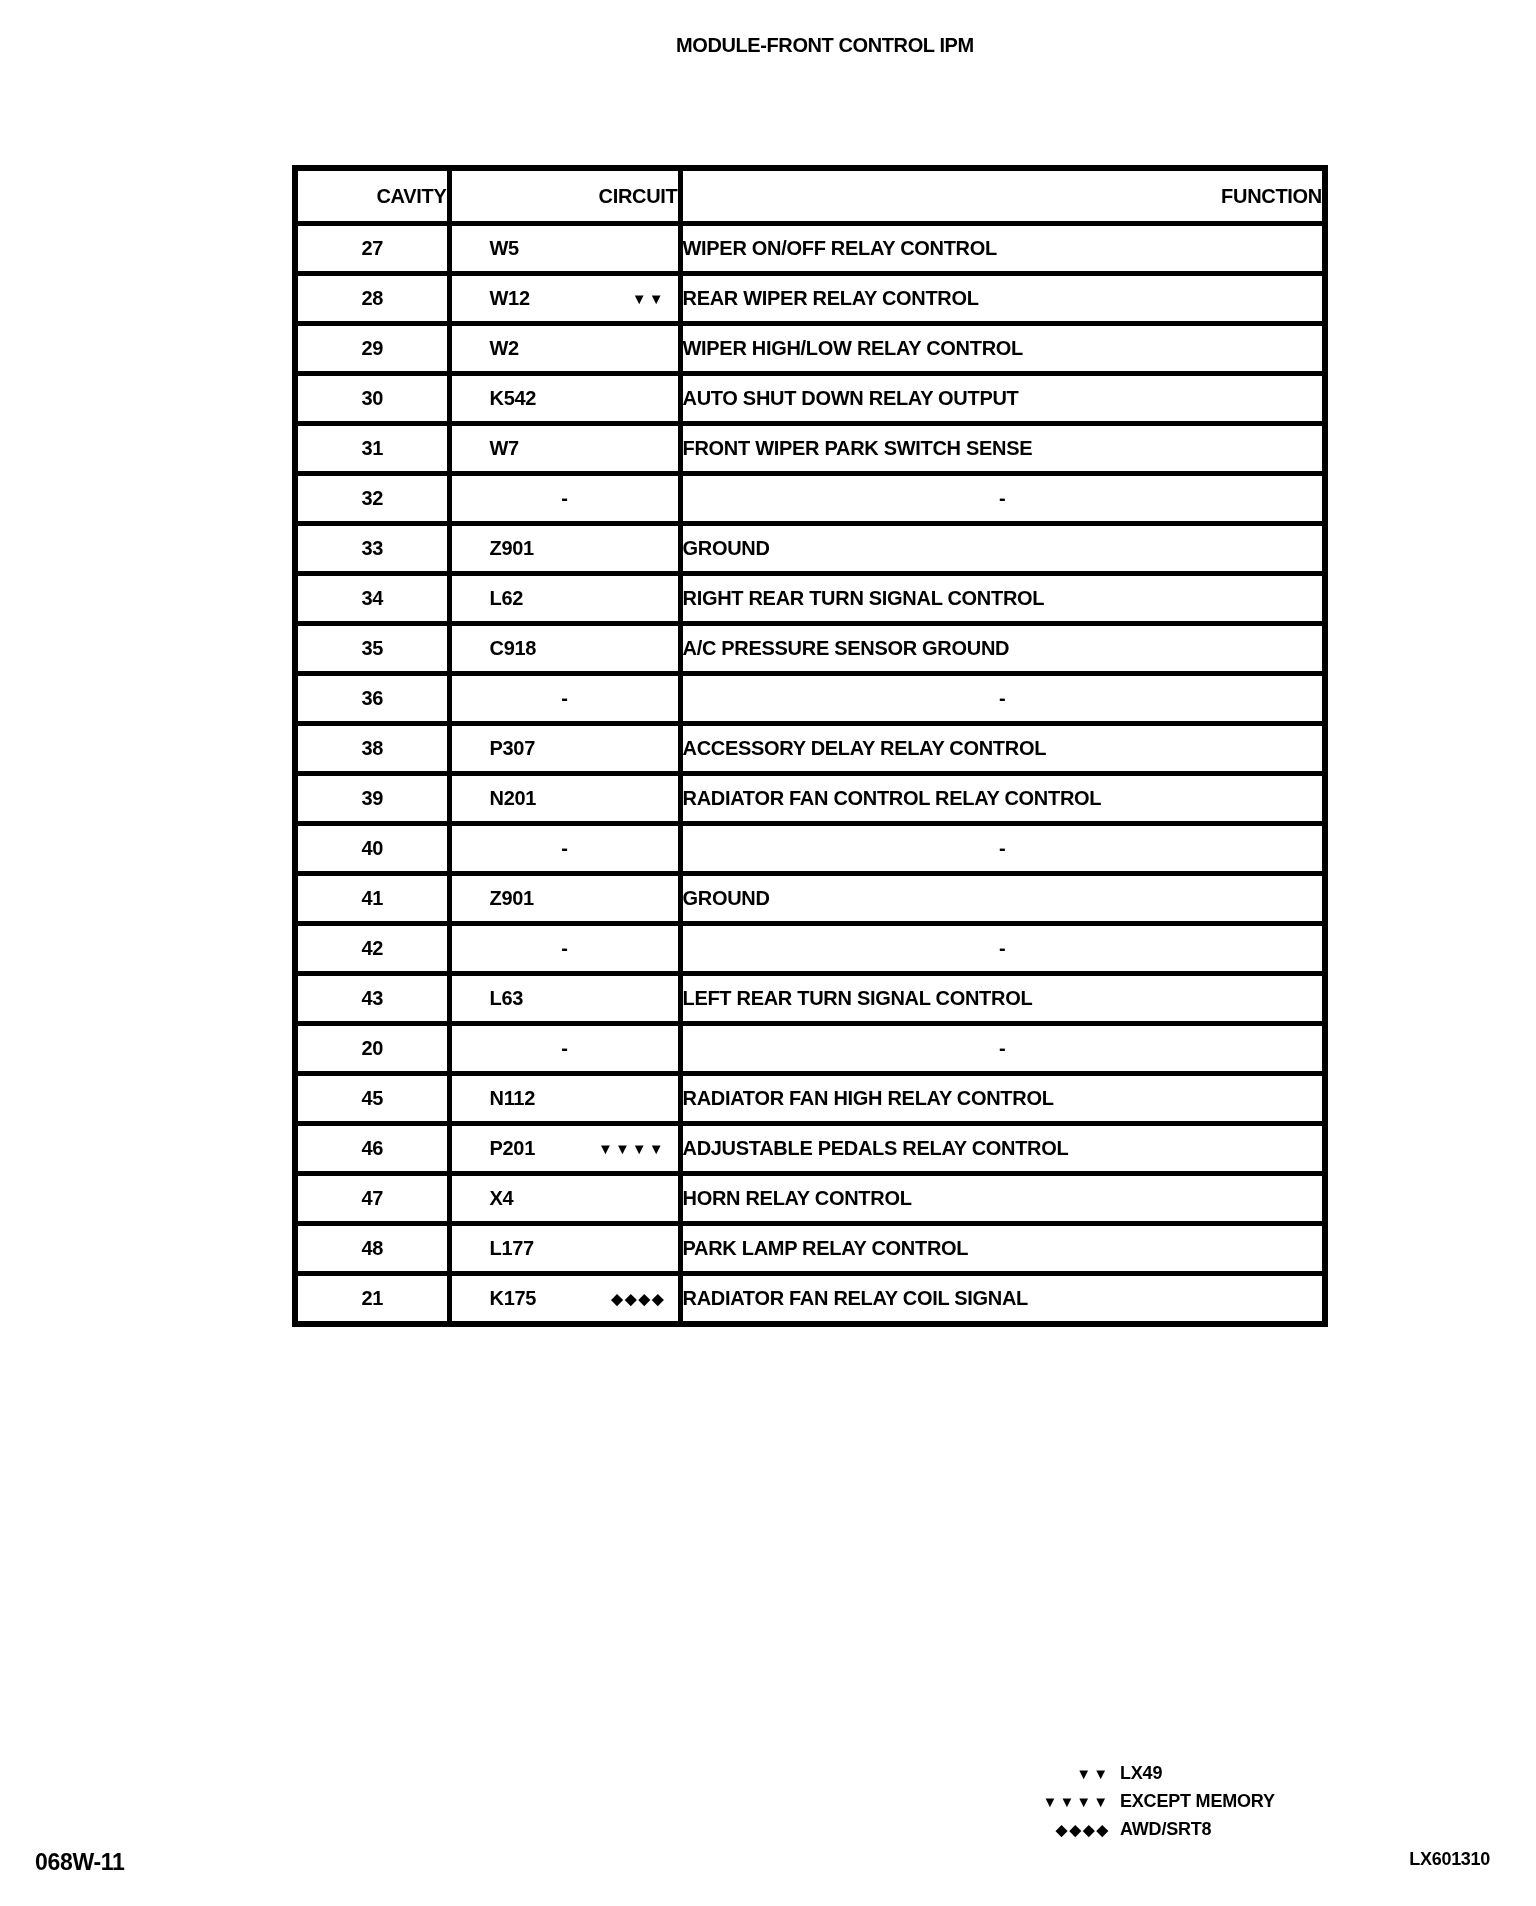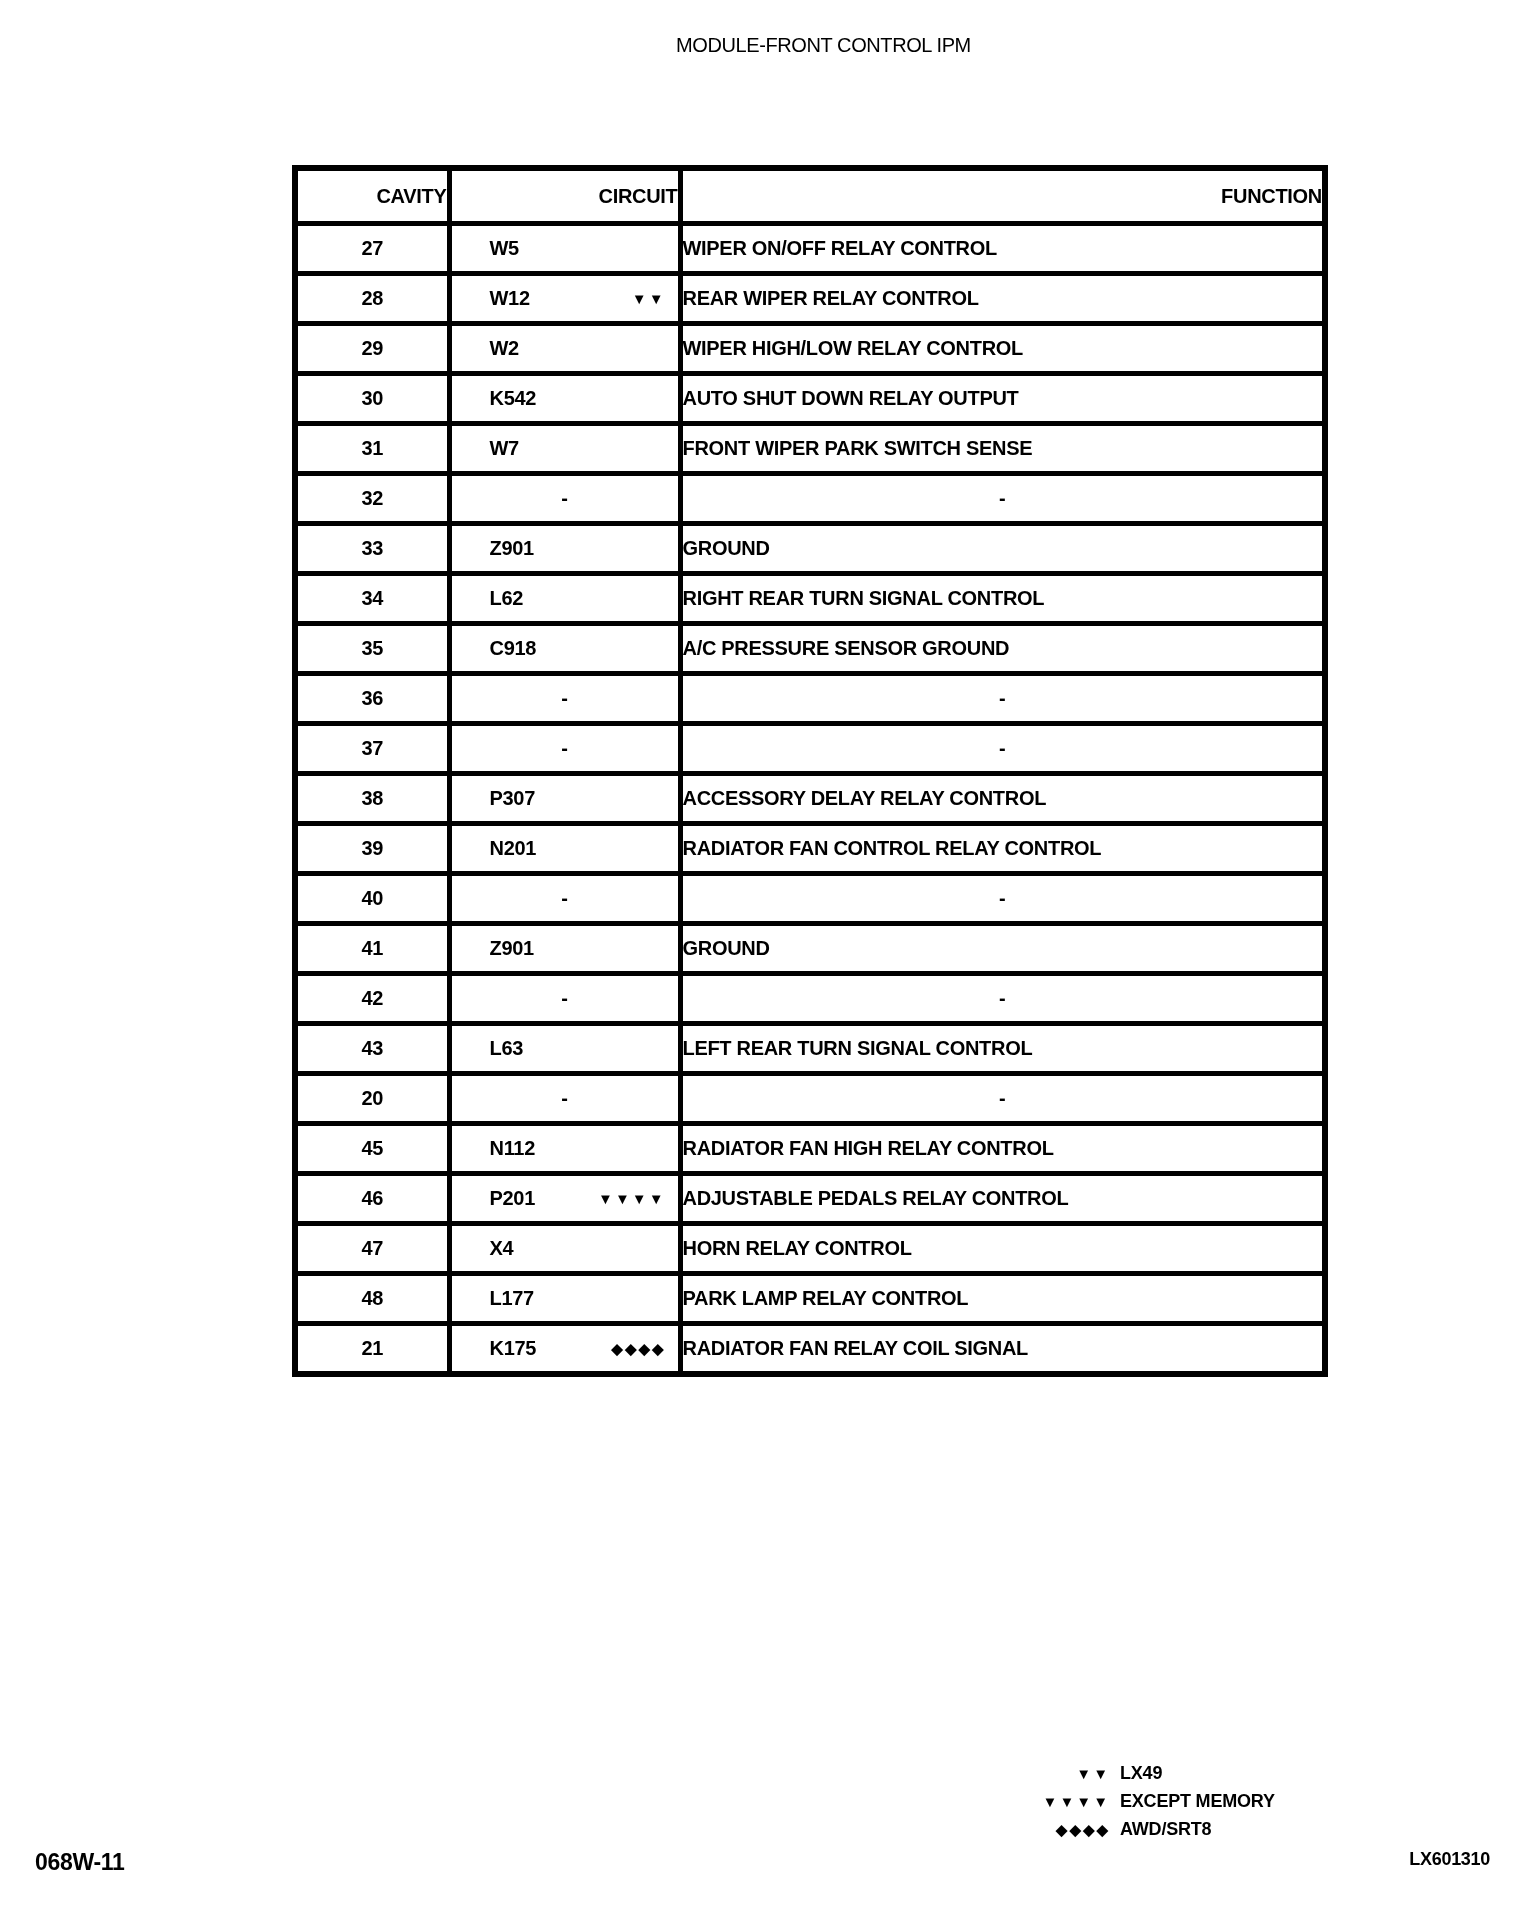--- a/index.html
+++ b/index.html
@@ -13,21 +13,21 @@
     height: 1906px;
     font-family: "Liberation Sans", sans-serif;
     color: #000;
     overflow: hidden;
   }
   .page-title {
     position: absolute;
     top: 34px;
     left: 676px;
     font-size: 20px;
-    font-weight: normal;
+    font-weight: bold;
     letter-spacing: -0.4px;
     white-space: nowrap;
   }
   table.pinout {
     position: absolute;
     left: 292px;
     top: 165px;
     width: 1030px;
     border-collapse: collapse;
     table-layout: fixed;
@@ -223,30 +223,20 @@
     <td class="c-cavity">36</td>
     <td class="c-circuit">
           <div class="circ-wrap dash">
             <span class="code">-</span>
             <span class="sym"></span>
           </div>
         </td>
     <td class="c-func dash">-</td>
   </tr>
   <tr>
-    <td class="c-cavity">37</td>
-    <td class="c-circuit">
-          <div class="circ-wrap dash">
-            <span class="code">-</span>
-            <span class="sym"></span>
-          </div>
-        </td>
-    <td class="c-func dash">-</td>
-  </tr>
-  <tr>
     <td class="c-cavity">38</td>
     <td class="c-circuit">
           <div class="circ-wrap">
             <span class="code">P307</span>
             <span class="sym"></span>
           </div>
         </td>
     <td class="c-func">ACCESSORY DELAY RELAY CONTROL</td>
   </tr>
   <tr>

